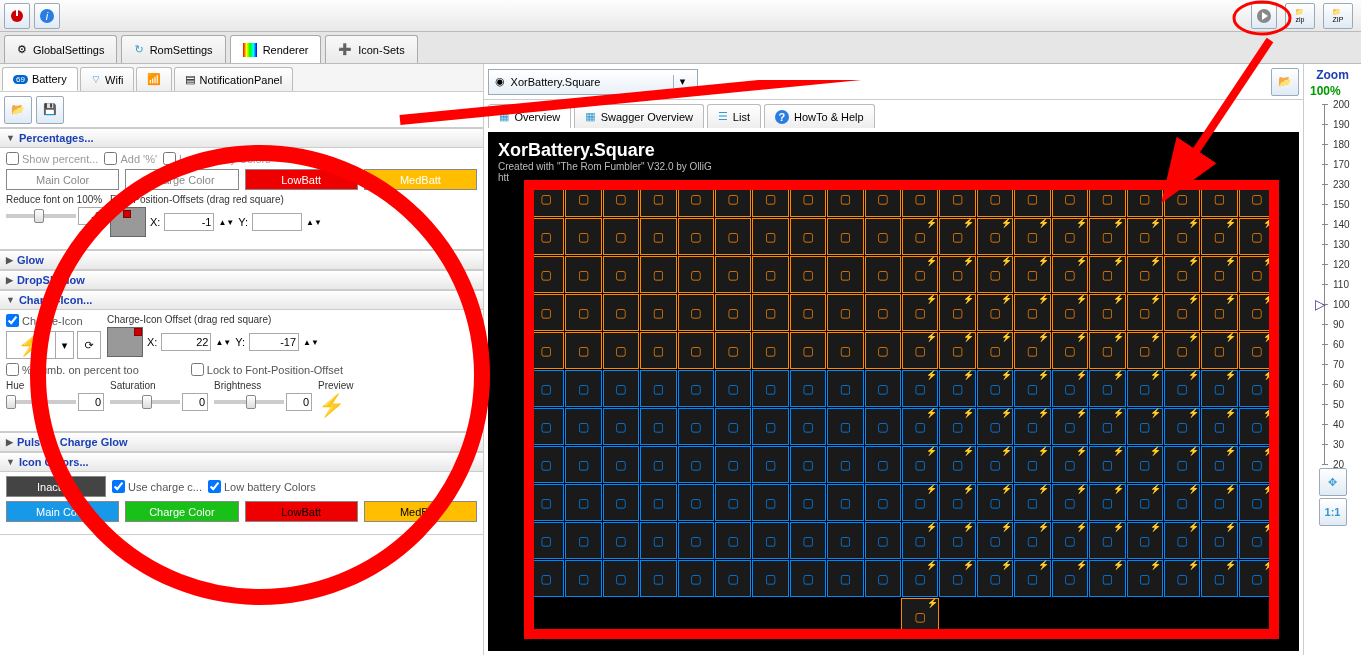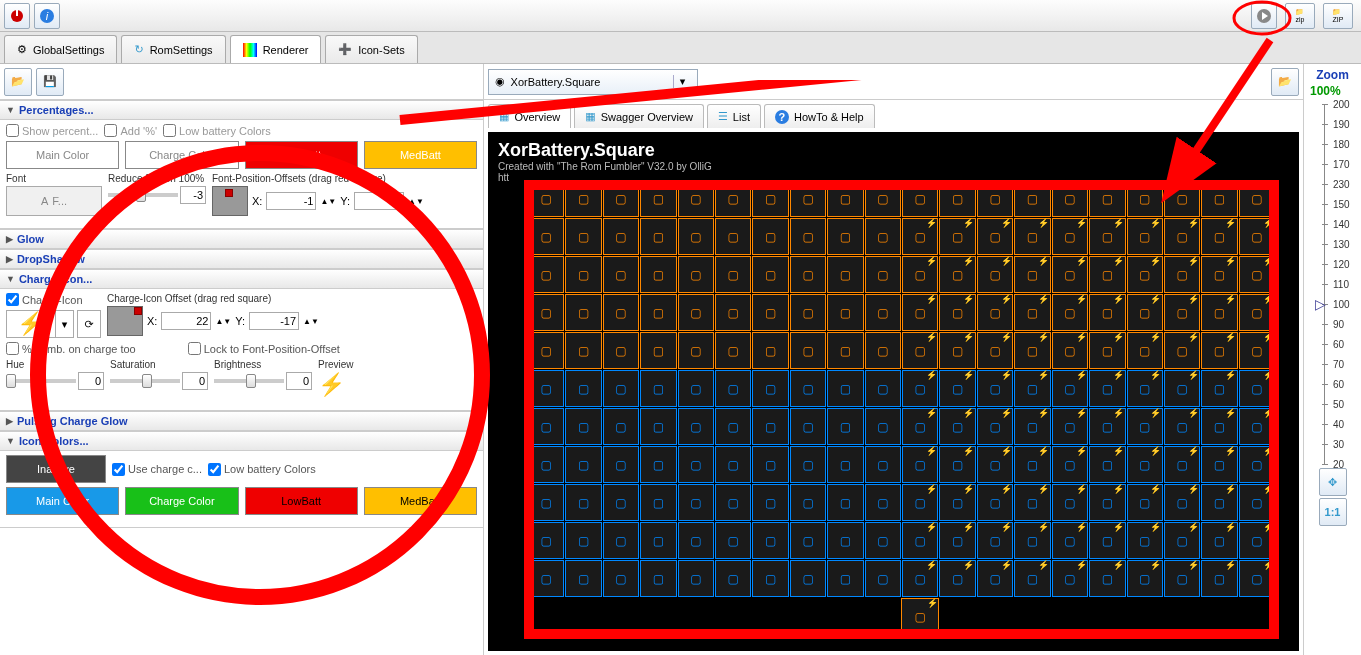--- a/index.html
+++ b/index.html
@@ -17,21 +17,21 @@
 .right-panel { flex:1; display:flex; }
 .tool-row { height:36px; display:flex; align-items:center; padding:0 4px; gap:4px; border-bottom:1px solid #ccc; }
 .icon-btn { width:28px; height:28px; border:1px solid #9ab; background:linear-gradient(#fff,#e0eaf5); display:flex; align-items:center; justify-content:center; cursor:pointer; border-radius:2px; }
 .section-hdr { background:linear-gradient(#fff,#e8e8e8); border:1px solid #ccc; border-left:none; border-right:none; padding:3px 6px; color:#1a3fb5; font-weight:bold; font-size:12px; cursor:pointer; display:flex; align-items:center; gap:4px; }
 .section-hdr .disclosure { font-size:9px; color:#555; }
 .section-body { padding:4px 6px 8px 6px; border-bottom:1px solid #ccc; }
 .row { display:flex; align-items:center; gap:6px; margin-bottom:4px; flex-wrap:wrap; }
 .chk { display:flex; align-items:center; gap:3px; color:#555; }
 .chk input { width:13px; height:13px; }
 .grey { color:#999; }
-.color-btn { flex:1; height:28px; border:1px solid #888; display:flex; align-items:center; justify-content:center; font-size:11px; cursor:pointer;text-align:center; }
+.color-btn { flex:1; height:21px; border:1px solid #888; display:flex; align-items:center; justify-content:center; font-size:11px; cursor:pointer;text-align:center; }
 .mini-label { font-size:10px; color:#333; display:block; margin-bottom:2px; }
 .slider-wrap { display:flex; align-items:center; gap:2px; }
 .slider { width:70px; height:4px; background:#ccc; position:relative; }
 .slider-thumb { width:10px; height:14px; background:linear-gradient(#fff,#ddd); border:1px solid #888; position:absolute; top:-5px; border-radius:2px; }
 .num-in { width:26px; height:18px; border:1px solid #aaa; text-align:right; padding:0 2px; }
 .dragsq { width:36px; height:30px; background:#999; border:1px solid #666; position:relative; }
 .redsq { width:8px; height:8px; background:#c00; border:1px solid #800; position:absolute; }
 .bolt { color:#0d0; font-size:22px; font-weight:bold; }
 .combo { height:26px; border:1px solid #9ab; background:linear-gradient(#fff,#e8f0f8); display:flex; align-items:center; padding:0 6px; gap:6px; }
 .combo .dd { width:18px; text-align:center; border-left:1px solid #aac; cursor:pointer; }
@@ -105,20 +105,37 @@
     </div>
   <div class="tab">
       <span style="color:#3a3">➕</span>
       <span>Icon-Sets</span>
     </div>
 </div>
 
 <div class="main">
  <div class="left-panel">
 
+  <div class="subtabs-row">
+    <div class="subtab active">
+          <span style="background:#06c;color:#fff;border-radius:7px;padding:0 3px;font-size:8px">69</span>
+          <span>Battery</span>
+        </div>
+    <div class="subtab">
+          <span style="color:#06c">⌔</span>
+          <span>Wifi</span>
+        </div>
+    <div class="subtab">
+          <span style="color:#06c">📶</span>
+        </div>
+    <div class="subtab">
+          <span>▤</span>
+          <span>NotificationPanel</span>
+        </div>
+  </div>
 
   <div class="tool-row">
     <div class="icon-btn">
           <span>📂</span>
         </div>
     <div class="icon-btn">
           <span>💾</span>
         </div>
   </div>
 
@@ -142,27 +159,20 @@
           </label>
     </div>
     <div class="row">
       <div class="color-btn" style="background:#fff;color:#888">Main Color</div>
       <div class="color-btn" style="background:#fff;color:#888">Charge Color</div>
       <div class="color-btn" style="background:#ef0000;color:#fff">LowBatt</div>
       <div class="color-btn" style="background:#ffbf00;color:#fff">MedBatt</div>
     </div>
     <div class="row" style="align-items:flex-start">
       <div>
-        <span class="mini-label">Font</span>
-        <div style="width:96px;height:30px;border:1px solid #aaa;background:#f0f0f0;display:flex;align-items:center;justify-content:center;font-size:16px;color:#888">
-              <span style="margin-right:4px">A</span>
-              <span>F...</span>
-            </div>
-      </div>
-      <div>
         <span class="mini-label">Reduce font on 100%</span>
         <div class="slider-wrap">
           <div class="slider">
                 <div class="slider-thumb" style="left:40%"></div>
               </div>
           <input class="num-in" value="-3" style="">
         </div>
       </div>
       <div>
         <span class="mini-label">Font-Position-Offsets (drag red square)</span>
@@ -222,21 +232,21 @@
               <span style="font-size:8px">▲▼</span>
           <span>Y:</span>
               <input class="num-in" style="width: 50px;" value="-17">
               <span style="font-size:8px">▲▼</span>
         </div>
       </div>
     </div>
     <div class="row">
       <label class="chk">
             <input type="checkbox" style="">
-            <span>% numb. on charge too</span>
+            <span>% numb. on percent too</span>
           </label>
       <div style="width:40px"></div>
       <label class="chk">
             <input type="checkbox" style="">
             <span>Lock to Font-Position-Offset</span>
           </label>
     </div>
     <div class="row" style="align-items:flex-start">
       <div>
             <span class="mini-label">Hue</span>

